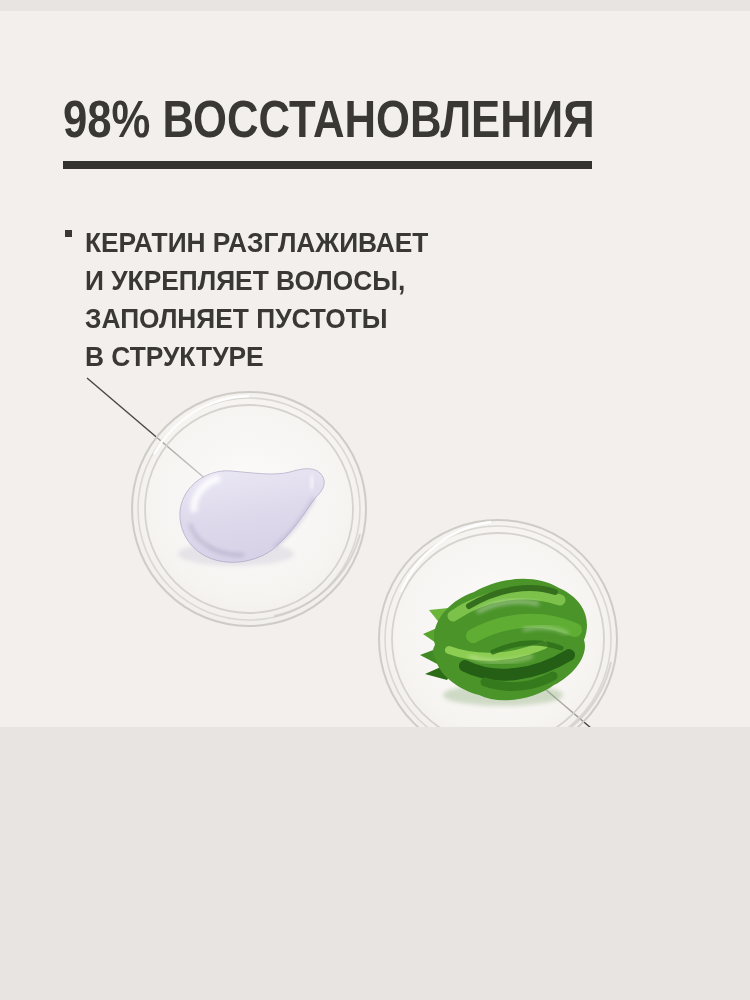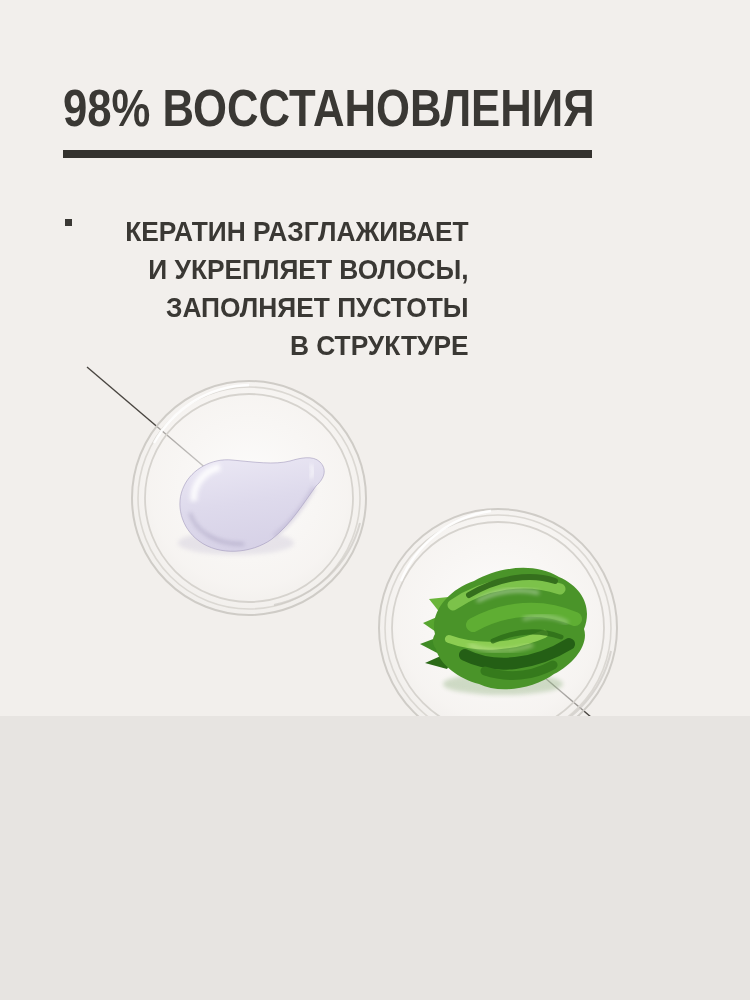--- a/index.html
+++ b/index.html
@@ -13,21 +13,21 @@
     --cream-edge:#9d94b8;
     --seaweed-green:#4a9429;
     --seaweed-dark:#245f15;
     --seaweed-light:#8ccd52;
   }
   html,body{margin:0;padding:0;}
   body{background:#e7e4e1;font-family:"Liberation Sans", sans-serif;}
   .canvas{
     position:relative;
     width:750px;height:716px;
-    margin:0 auto;
+    margin:11px auto;
     background:var(--background);
     overflow:hidden;
     color:var(--text);
   }
   .headline{
     position:absolute;left:63px;top:82px;
     margin:0;
     font-size:52px;font-weight:700;
     line-height:52px;
     letter-spacing:0px;
@@ -36,21 +36,20 @@
     transform-origin:left top;
     color:var(--text);
   }
   .headline-rule{
     position:absolute;left:63px;top:150px;
     width:529px;height:8px;
     background:var(--rule);
   }
   .feature{
     position:absolute;
-    text-align:right;
   }
   .feature .bullet{
     position:absolute;left:2px;
     width:7px;height:7px;
     background:var(--text);
   }
   .feature-text{
     margin:0;
     font-size:28px;font-weight:700;
     line-height:38px;

